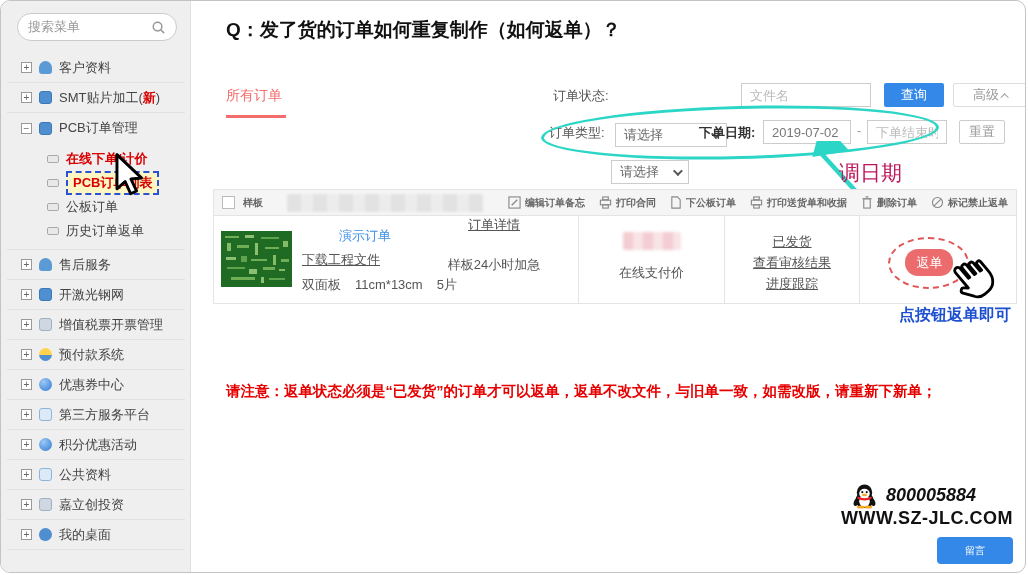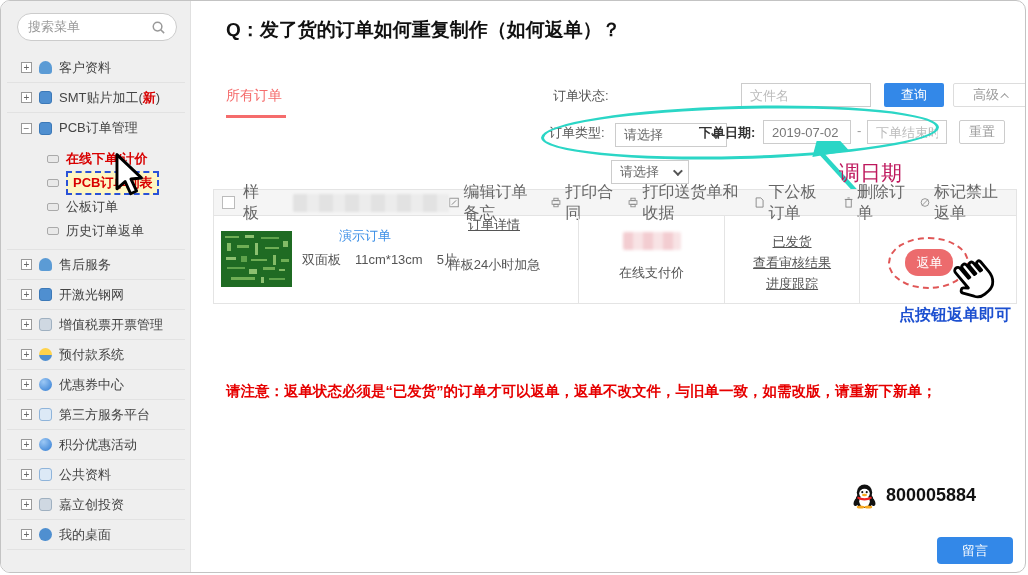--- a/index.html
+++ b/index.html
@@ -65,21 +65,21 @@
 
   .cyan-ellipse { position:absolute; left:350px; top:105px; width:398px; height:53px;
                   border:3px solid #2bd6c6; border-radius:50%; transform:rotate(-1.5deg);
                   pointer-events:none; }
   .cyan-arrow { position:absolute; left:608px; top:140px; width:80px; height:60px; pointer-events:none; }
   .annot { position:absolute; left:648px; top:158px; font-size:21px; color:#be185d; }
 
   
   .table { position:absolute; left:22px; top:188px; width:804px; border:1px solid #e4e4e4; background:#fff; }
   .toolbar { height:26px; background:#f5f5f5; border-bottom:1px solid #e4e4e4;
-             display:flex; align-items:center; padding:0 8px; font-size:16px; color:#666; }
+             display:flex; align-items:center; padding:0 8px; font-size:10px; color:#666;font-weight:bold; }
   .cb { width:13px; height:13px; border:1px solid #bbb; background:#fff; margin-right:8px; flex:none; }
   .redact-g { width:196px; height:18px; margin-left:24px; border-radius:2px;
               background:repeating-linear-gradient(90deg,#e2e2e2 0 14px,#ececec 14px 26px);
               filter:blur(1.2px); }
   .actions { margin-left:auto; display:flex; align-items:center; gap:14px; }
   .act { display:flex; align-items:center; gap:4px; color:#666; cursor:pointer; }
   .act svg { display:block; }
   .row { display:flex; height:87px; }
   .colA { position:relative; width:365px; }
   .colB { position:relative; width:146px; border-left:1px solid #e4e4e4; text-align:center; }
@@ -106,26 +106,26 @@
                 background:#ec6b6d; color:#fff; border:none; border-radius:13px;
                 font-size:13px; cursor:pointer; font-family:inherit; }
   .hand-cursor { position:absolute; left:84px; top:38px; width:56px; height:56px; z-index:6; }
   .hint { position:absolute; left:600px; top:304px; width:220px; text-align:right;
           font-size:16px; font-weight:bold; color:#1d50d0; }
 
   .notice { position:absolute; left:35px; top:381px; width:790px; font-size:14.5px;
             font-weight:bold; color:#e60000; }
 
   .footer-qq { position:absolute; left:660px; top:481px; display:flex; align-items:center; gap:8px; }
-  .footer-qq .num { font-size:18px; font-weight:bold; color:#111; }
+  .footer-qq .num { font-size:18px; font-weight:bold; color:#111;font-style:italic; }
   .footer-site { position:absolute; left:650px; top:507px; font-size:18px; font-weight:bold;
                  color:#111; letter-spacing:.5px; }
   .btn-msg { position:absolute; left:746px; top:536px; width:76px; height:27px;
              background:#3388e8; color:#fff; border:none; border-radius:4px;
-             font-size:13px; cursor:pointer; font-family:inherit; }
+             font-size:10px; cursor:pointer; font-family:inherit; }
 </style>
 </head>
 <body>
 
 <div class="page">
 
   <aside class="sidebar">
     <div class="search-pill">
       <span class="ph">搜索菜单</span>
       <svg width="15" height="15" viewBox="0 0 16 16">
@@ -278,32 +278,32 @@
             </span>
           <span class="act">
             <svg width="13" height="13" viewBox="0 0 14 14">
                 <rect x="4" y="1" width="6" height="3" fill="none" stroke="#888" stroke-width="1.2"></rect>
                 <rect x="1.5" y="4.5" width="11" height="5" fill="none" stroke="#888" stroke-width="1.2"></rect>
                 <rect x="4" y="9.5" width="6" height="3.5" fill="none" stroke="#888" stroke-width="1.2"></rect>
               </svg>
             <span>打印合同</span>
             </span>
           <span class="act">
+            <svg width="12" height="13" viewBox="0 0 12 14">
+                <path d="M1.5 1 h6 l3 3 v9 h-9 Z" fill="none" stroke="#888" stroke-width="1.2"></path>
+              </svg>
+            <span>下公板订单</span>
+            </span>
+          <span class="act">
             <svg width="13" height="13" viewBox="0 0 14 14">
                 <rect x="4" y="1" width="6" height="3" fill="none" stroke="#888" stroke-width="1.2"></rect>
                 <rect x="1.5" y="4.5" width="11" height="5" fill="none" stroke="#888" stroke-width="1.2"></rect>
                 <rect x="4" y="9.5" width="6" height="3.5" fill="none" stroke="#888" stroke-width="1.2"></rect>
               </svg>
             <span>打印送货单和收据</span>
-            </span>
-          <span class="act">
-            <svg width="12" height="13" viewBox="0 0 12 14">
-                <path d="M1.5 1 h6 l3 3 v9 h-9 Z" fill="none" stroke="#888" stroke-width="1.2"></path>
-              </svg>
-            <span>下公板订单</span>
             </span>
           <span class="act">
             <svg width="12" height="13" viewBox="0 0 12 14">
                 <line x1="1" y1="3" x2="11" y2="3" stroke="#888" stroke-width="1.2"></line>
                 <rect x="2.5" y="3" width="7" height="10" fill="none" stroke="#888" stroke-width="1.2"></rect>
                 <line x1="4.5" y1="1" x2="7.5" y2="1" stroke="#888" stroke-width="1.2"></line>
               </svg>
             <span>删除订单</span>
             </span>
           <span class="act">
@@ -336,20 +336,21 @@
               <rect x="6" y="36" width="18" height="2" fill="#5fa34c"></rect>
             <rect x="28" y="38" width="8" height="5" fill="#8cc070"></rect>
               <rect x="42" y="36" width="12" height="3" fill="#6fae55"></rect>
             <rect x="58" y="38" width="6" height="2" fill="#83bb66"></rect>
               <rect x="10" y="46" width="24" height="3" fill="#6fae55"></rect>
             <rect x="40" y="46" width="3" height="6" fill="#8cc070"></rect>
               <rect x="48" y="47" width="16" height="2" fill="#5fa34c"></rect>
           </svg>
           <div class="info">
             <div class="l1">演示订单</div>
+            <div class="l2">下载工程文件</div>
             <div class="l3">
               <span>双面板</span><span>11cm*13cm</span><span>5片</span>
             </div>
           </div>
           <div class="subcol">
             <span class="dl">订单详情</span><br>
             <span class="ur">样板24小时加急</span>
           </div>
         </div>
         <div class="colB">
@@ -389,15 +390,16 @@
           <circle cx="16.3" cy="10.5" r="1.1" fill="#111"></circle>
         <ellipse cx="14" cy="13.5" rx="2.6" ry="1.3" fill="#f7a81f"></ellipse>
         <path d="M7 15 q7 3.5 14 0 l.8 2.4 q-7.8 3.6-15.6 0 Z" fill="#e22"></path>
         <ellipse cx="5.5" cy="21" rx="2.6" ry="4" fill="#111" transform="rotate(18 5.5 21)"></ellipse>
         <ellipse cx="22.5" cy="21" rx="2.6" ry="4" fill="#111" transform="rotate(-18 22.5 21)"></ellipse>
         <ellipse cx="10" cy="26" rx="4" ry="1.6" fill="#f7a81f"></ellipse>
         <ellipse cx="18" cy="26" rx="4" ry="1.6" fill="#f7a81f"></ellipse>
       </svg>
       <span class="num">800005884</span>
     </div>
+    <div class="footer-site">WWW.SZ-JLC.COM</div>
     <button class="btn-msg">留言</button>
   </main>
 </div>
 
 </body></html>

